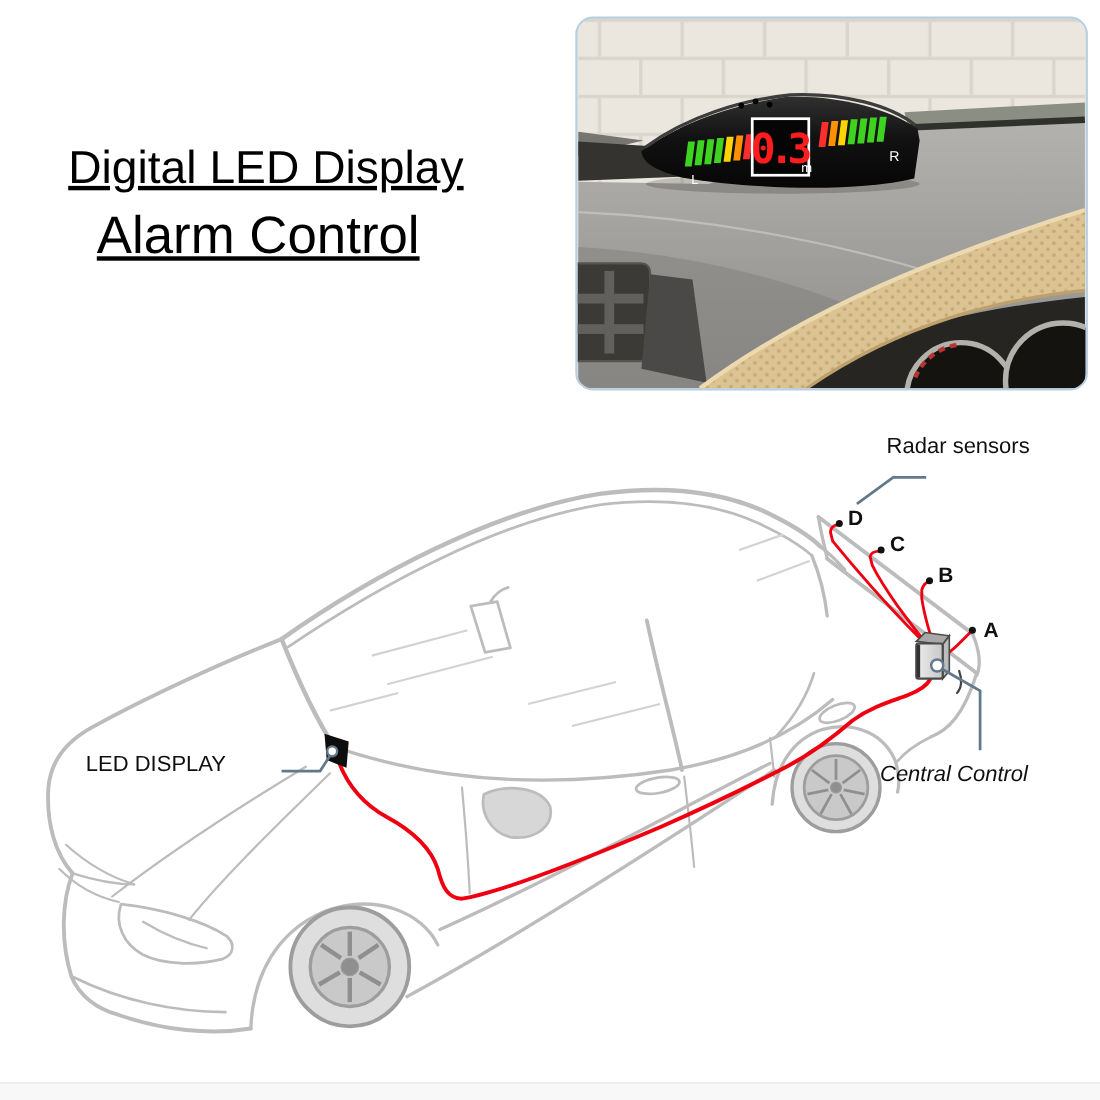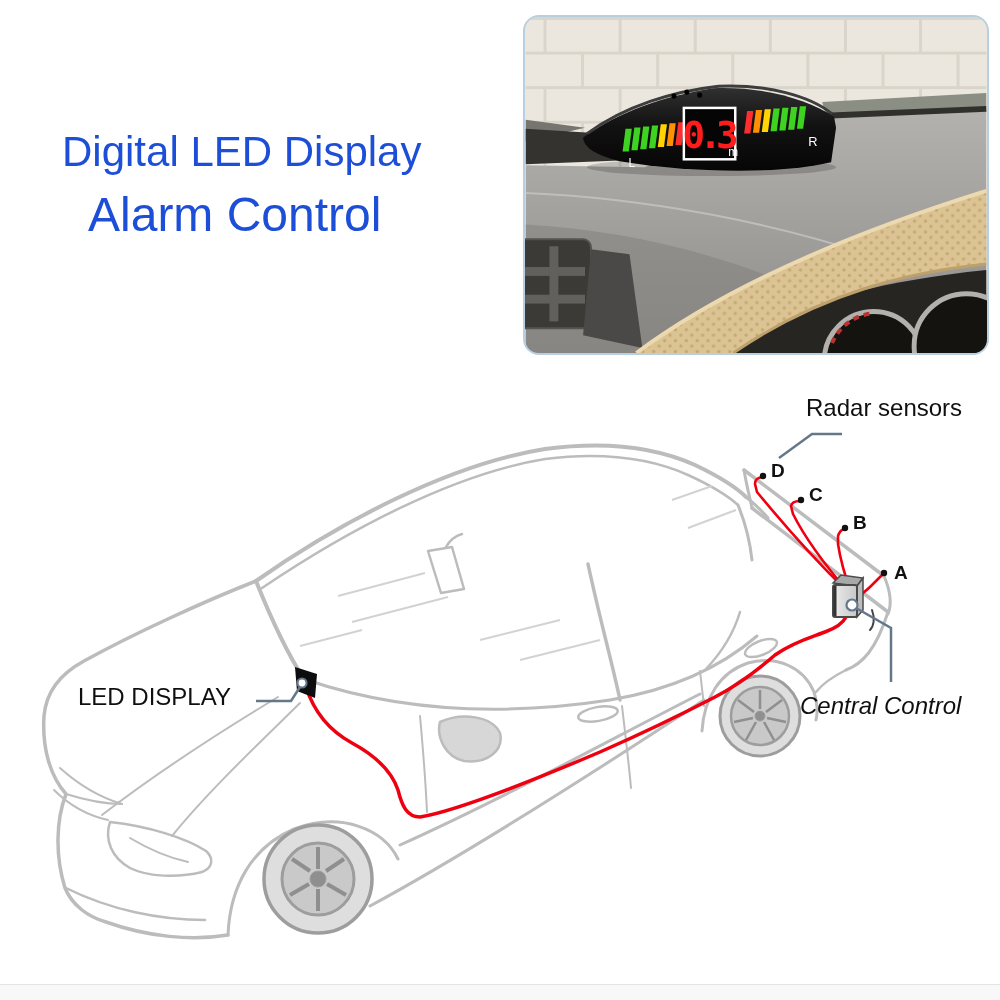--- a/index.html
+++ b/index.html
@@ -1,29 +1,29 @@
 <!DOCTYPE html>
 <html><head>
 <meta charset="utf-8">
 <style>
   html,body{margin:0;padding:0;}
   body{
     width:1000px;height:1000px;position:relative;overflow:hidden;
     background:#ffffff;font-family:"Liberation Sans",sans-serif;
   }
-  .headline{position:absolute;color:#1d4ed8;white-space:nowrap;line-height:1;}
+  .headline{position:absolute;color:#000000;white-space:nowrap;line-height:1;text-decoration:underline;}
   #headline1{left:62px;top:131px;font-size:42px;}
   #headline2{left:88px;top:191px;font-size:48px;}
   .photo{
     position:absolute;left:523px;top:15px;width:466px;height:340px;
     border:2px solid #b7cfe1;border-radius:16px;overflow:hidden;
     box-sizing:border-box;background:#ebe8e0;
   }
   .photo svg{display:block;}
-  .diagram-label{position:absolute;color:#0f0f0f;font-size:24px;line-height:1;white-space:nowrap;text-align:right;}
+  .diagram-label{position:absolute;color:#0f0f0f;font-size:20px;line-height:1;white-space:nowrap;text-align:right;}
   #radar-label{left:806px;top:396px;}
   #led-label{left:78px;top:685px;}
   #central-label{left:800px;top:694px;font-style:italic;}
   #diagram-svg{position:absolute;left:0;top:0;}
   .sensor-letter{font-family:"Liberation Sans",sans-serif;font-weight:bold;font-size:19px;fill:#111;}
   .led-small-label{font-family:"Liberation Sans",sans-serif;font-size:12px;fill:#ffffff;}
   .seg-reading{font-family:"DejaVu Sans Mono",monospace;font-weight:bold;font-size:38px;fill:#ff1c1c;letter-spacing:-6px;}
   .bottom-strip{
     position:absolute;left:0;top:984px;width:1000px;height:16px;
     background:#f8f8f8;border-top:1px solid #e4e4e4;

